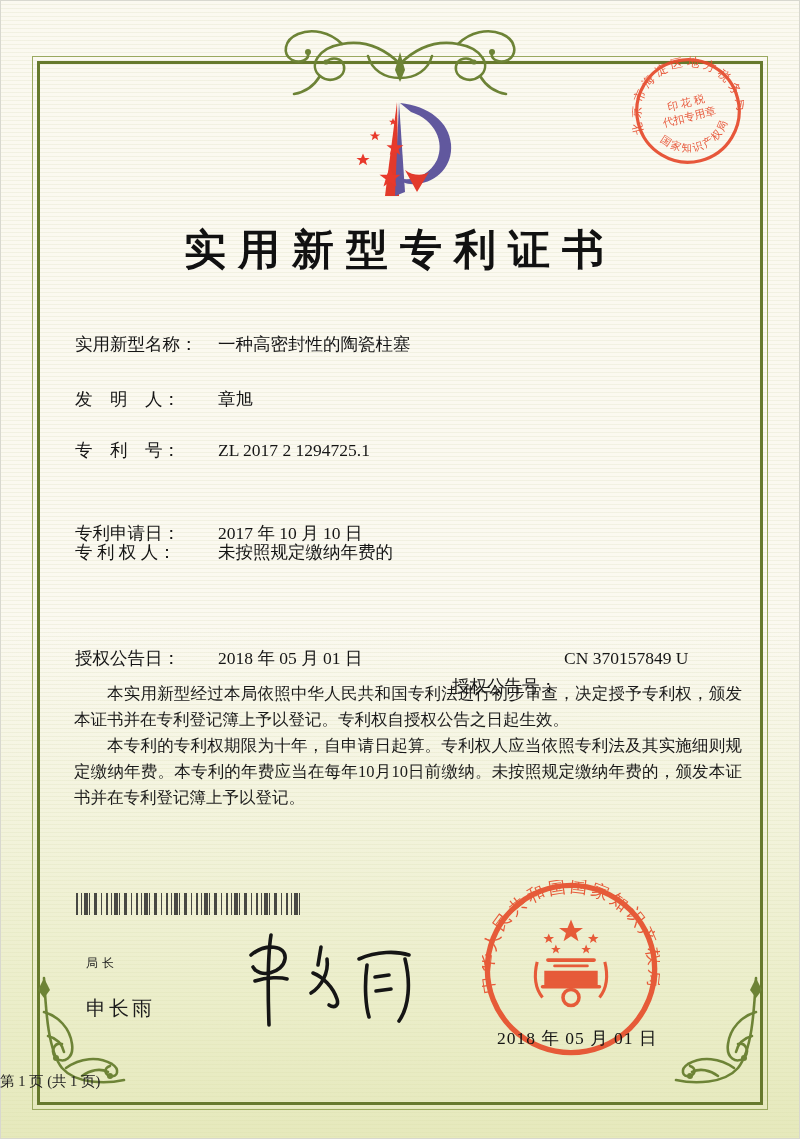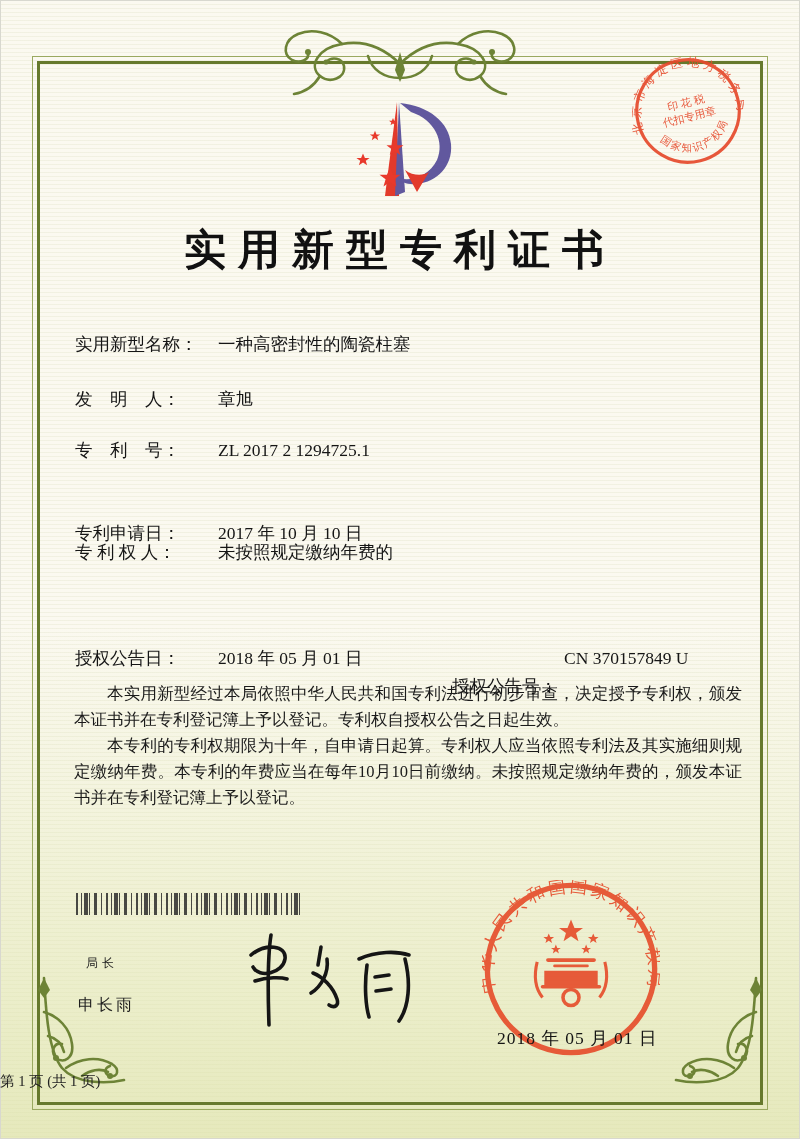--- a/index.html
+++ b/index.html
@@ -65,21 +65,21 @@
         #2a2a2a 0 2px, transparent 2px 5px,
         #2a2a2a 5px 6px, transparent 6px 8px,
         #2a2a2a 8px 12px, transparent 12px 13px,
         #2a2a2a 13px 14px, transparent 14px 18px,
         #2a2a2a 18px 21px, transparent 21px 25px,
         #2a2a2a 25px 26px, transparent 26px 30px);
     opacity:.85;
   }
 
   .sig-title { left:86px; top:955px; font-size:12px; letter-spacing:4px; }
-  .sig-name  { left:78px; top:995px; font-size:16px; letter-spacing:3px; }
+  .sig-name  { left:86px; top:995px; font-size:20px; letter-spacing:3px; }
   .sig-script{ left:225px; top:925px; width:200px; height:105px; }
 
   .tax-stamp { left:632px; top:55px; width:112px; height:112px; opacity:.92; }
   .cnipa-seal{ left:482px; top:880px; width:178px; height:178px; opacity:.93; }
   .seal-date { left:497px; top:1026px; font-size:17.5px; letter-spacing:1px; color:#141414; z-index:5; }
 
   .footer { left:0; top:1072px; width:100%; text-align:left; font-size:14.5px; color:#222; }
 
   .ornament-top { left:272px; top:18px; width:256px; height:86px; }
   .corner { width:96px; height:116px; }

